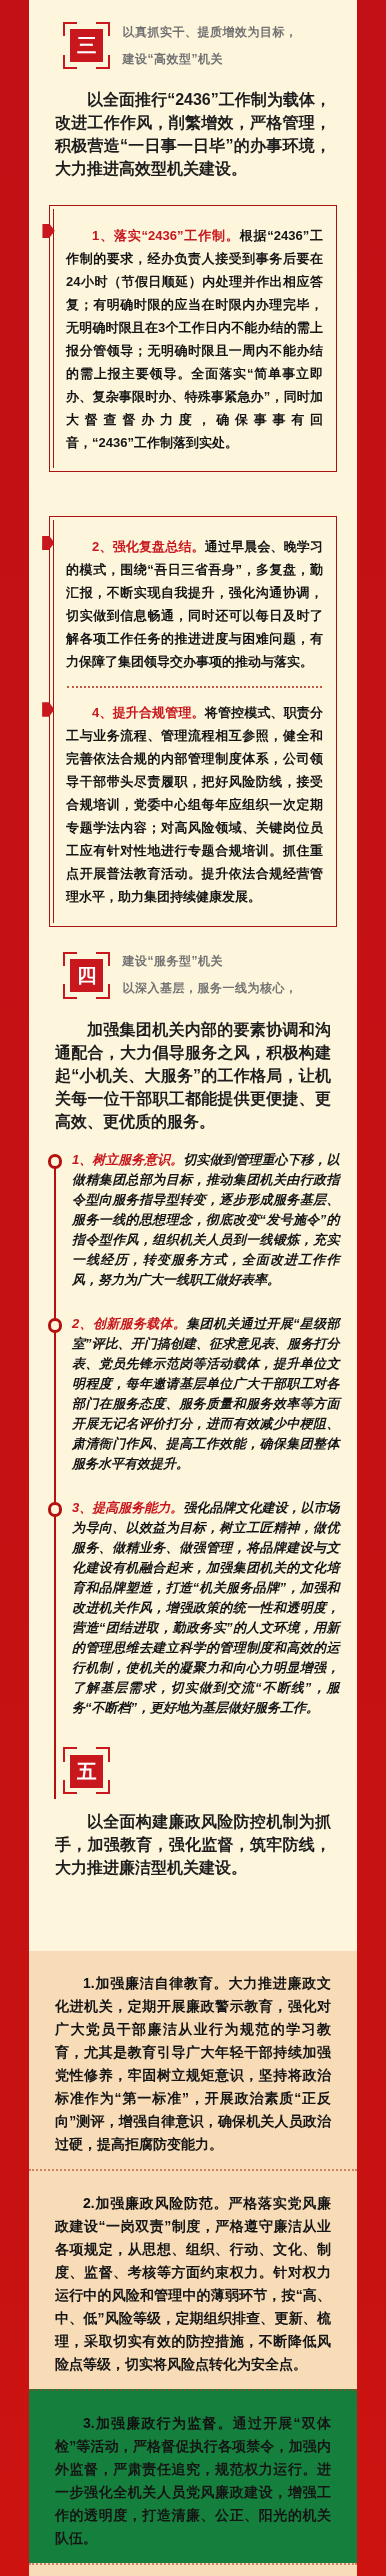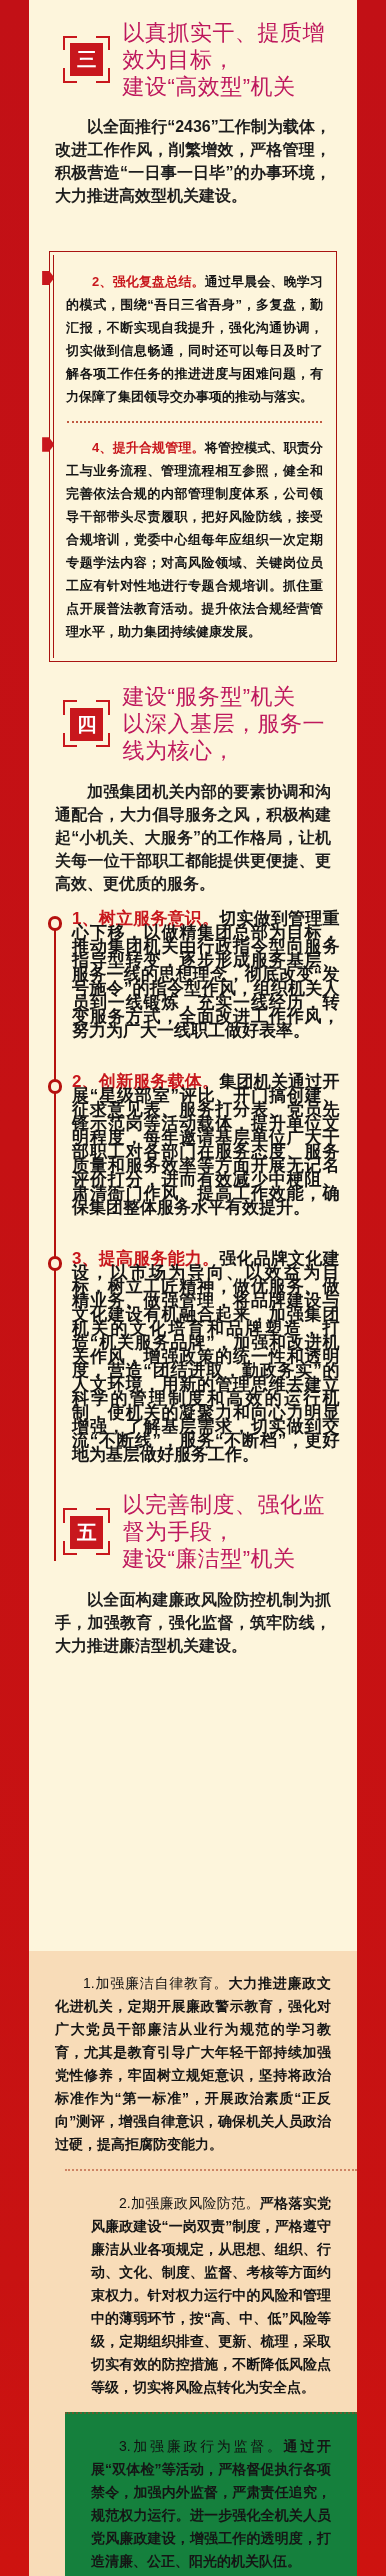--- a/index.html
+++ b/index.html
@@ -13,50 +13,50 @@
   .sec-header{display:flex;align-items:center;gap:12.4px;margin:18.5px 15.5px 0 34px;}
   .badge{position:relative;width:47px;height:47px;flex:0 0 47px;}
   .badge .corner{position:absolute;width:12.4px;height:12.4px;}
   .badge .tl{left:0;top:0;border-left:2.1px solid #c8171d;border-top:2.1px solid #c8171d;}
   .badge .tr{right:0;top:0;border-right:2.1px solid #c8171d;border-top:2.1px solid #c8171d;}
   .badge .bl{left:0;bottom:0;border-left:2.1px solid #c8171d;border-bottom:2.1px solid #c8171d;}
   .badge .br{right:0;bottom:0;border-right:2.1px solid #c8171d;border-bottom:2.1px solid #c8171d;}
   .badge .square{position:absolute;left:7.2px;top:7.2px;width:33px;height:33px;background:#c8171d;
                  display:flex;align-items:center;justify-content:center;
                  color:#fff;font-size:19.6px;font-weight:800;}
-  .sec-title{color:#be185d;font-size:22px;line-height:27px;font-weight:400;letter-spacing:0.5px;}
+  .sec-title{color:#737373;font-size:12px;line-height:27px;font-weight:700;letter-spacing:0.5px;}
   
   .intro{margin:15.5px 26px 0;font-size:16px;line-height:23px;font-weight:600;color:#1d1d1d;
          text-indent:2em;text-align:justify;}
   
   .ibox{position:relative;margin:25px 19.6px 0;border:1.5px solid #a91311;padding:17.5px 13.4px 17.5px 16.5px;}
   .ibox::before{content:"";position:absolute;left:3.1px;top:3.1px;bottom:3.1px;width:1px;background:#a91311;}
   .ibox p{margin:0;font-size:13px;line-height:23px;font-weight:600;color:#151515;
           text-indent:2em;text-align:justify;}
   .lead{color:#c8171d;font-weight:800;}
   .arrow{position:absolute;left:-7.2px;width:12.4px;height:14.4px;background:#c8171d;
          clip-path:polygon(0 0,55% 0,100% 50%,55% 100%,0 100%);}
   .ibox .item{position:relative;}
   .divider{border-top:2.6px dotted #c05a42;margin:13.4px 1px;}
   
   .timeline{position:relative;margin:17.5px 17.5px 0 0;}
   .timeline::before{content:"";position:absolute;left:25px;top:13.4px;height:635px;width:2.1px;background:#b5120f;}
-  .t-item{position:relative;padding-left:43px;margin-top:37px;}
+  .t-item{position:relative;padding-left:43px;margin-top:24px;}
   .t-item:first-child{margin-top:0;}
   .t-bullet{position:absolute;left:18.5px;top:4.1px;width:8.2px;height:8.2px;border:3.1px solid #b5120f;
             border-radius:50%;background:#fdf5dc;}
-  .t-item p{margin:0;font-size:17px;line-height:14px;font-weight:600;color:#151515;text-align:justify;}
+  .t-item p{margin:0;font-size:13px;line-height:20px;font-weight:600;color:#151515;text-align:justify;font-style:italic;}
   
   .scroll-area{position:absolute;left:0;top:1951px;bottom:0;width:328px;background:#f8dcb8;overflow:hidden;}
   .card{padding:20.6px 26px 13.4px;}
-  .card + .card{border-top:2.6px dotted rgba(171,60,31,.55);margin-left:36px;}
+  .card + .card{border-top:2.6px dotted rgba(171,60,31,.55);}
   .card.light{background:#15803d;}
   .card p{margin:0;font-size:14px;line-height:23px;font-weight:600;color:#151515;
           text-indent:2em;text-align:justify;}
-  .card .clead{font-weight:400;color:#111;}
+  .card .clead{font-weight:700;color:#111;}
   .scroll-area::after{content:"";position:absolute;left:0;right:0;bottom:0;height:13.4px;
           background:linear-gradient(rgba(120,60,20,0),rgba(120,60,20,.18));}
 </style>
 </head>
 <body>
 
 <div class="page">
   <div class="column">
 
     <div class="sec-header">
@@ -67,20 +67,24 @@
         <span class="corner br"></span>
         <span class="square">三</span>
       </div>
       <div class="sec-title">
         <div>以真抓实干、提质增效为目标，</div>
         <div>建设“高效型”机关</div>
       </div>
     </div>
     <p class="intro">以全面推行“2436”工作制为载体，改进工作作风，削繁增效，严格管理，积极营造“一日事一日毕”的办事环境，大力推进高效型机关建设。</p>
 
+    <div class="ibox">
+      <span class="arrow" style="top:17.5px"></span>
+      <p><span class="lead">1、落实“2436”工作制。</span><span>根据“2436”工作制的要求，经办负责人接受到事务后要在24小时（节假日顺延）内处理并作出相应答复；有明确时限的应当在时限内办理完毕，无明确时限且在3个工作日内不能办结的需上报分管领导；无明确时限且一周内不能办结的需上报主要领导。全面落实“简单事立即办、复杂事限时办、特殊事紧急办”，同时加大督查督办力度，确保事事有回音，“2436”工作制落到实处。</span></p>
+    </div>
 
     <div class="ibox" style="margin-top:44px">
       <div class="item">
         <span class="arrow" style="left:-24px;top:1px"></span>
         <p><span class="lead">2、强化复盘总结。</span><span>通过早晨会、晚学习的模式，围绕“吾日三省吾身”，多复盘，勤汇报，不断实现自我提升，强化沟通协调，切实做到信息畅通，同时还可以每日及时了解各项工作任务的推进进度与困难问题，有力保障了集团领导交办事项的推动与落实。</span></p>
       </div>
       <div class="divider"></div>
       <div class="item">
         <span class="arrow" style="left:-24px;top:1px"></span>
         <p><span class="lead">4、提升合规管理。</span><span>将管控模式、职责分工与业务流程、管理流程相互参照，健全和完善依法合规的内部管理制度体系，公司领导干部带头尽责履职，把好风险防线，接受合规培训，党委中心组每年应组织一次定期专题学法内容；对高风险领域、关键岗位员工应有针对性地进行专题合规培训。抓住重点开展普法教育活动。提升依法合规经营管理水平，助力集团持续健康发展。</span></p>
@@ -118,24 +122,20 @@
     </div>
 
     <div class="sec-header" style="margin-top:29px">
       <div class="badge">
         <span class="corner tl"></span>
         <span class="corner tr"></span>
         <span class="corner bl"></span>
         <span class="corner br"></span>
         <span class="square">五</span>
       </div>
-      <div class="sec-title">
-        <div>以完善制度、强化监督为手段，</div>
-        <div>建设“廉洁型”机关</div>
-      </div>
     </div>
     <p class="intro">以全面构建廉政风险防控机制为抓手，加强教育，强化监督，筑牢防线，大力推进廉洁型机关建设。</p>
 
     <div class="scroll-area">
       <div class="card">
         <p><span class="clead">1.加强廉洁自律教育。</span><span>大力推进廉政文化进机关，定期开展廉政警示教育，强化对广大党员干部廉洁从业行为规范的学习教育，尤其是教育引导广大年轻干部持续加强党性修养，牢固树立规矩意识，坚持将政治标准作为“第一标准”，开展政治素质“正反向”测评，增强自律意识，确保机关人员政治过硬，提高拒腐防变能力。</span></p>
       </div>
       <div class="card">
         <p><span class="clead">2.加强廉政风险防范。</span><span>严格落实党风廉政建设“一岗双责”制度，严格遵守廉洁从业各项规定，从思想、组织、行动、文化、制度、监督、考核等方面约束权力。针对权力运行中的风险和管理中的薄弱环节，按“高、中、低”风险等级，定期组织排查、更新、梳理，采取切实有效的防控措施，不断降低风险点等级，切实将风险点转化为安全点。</span></p>
       </div>

